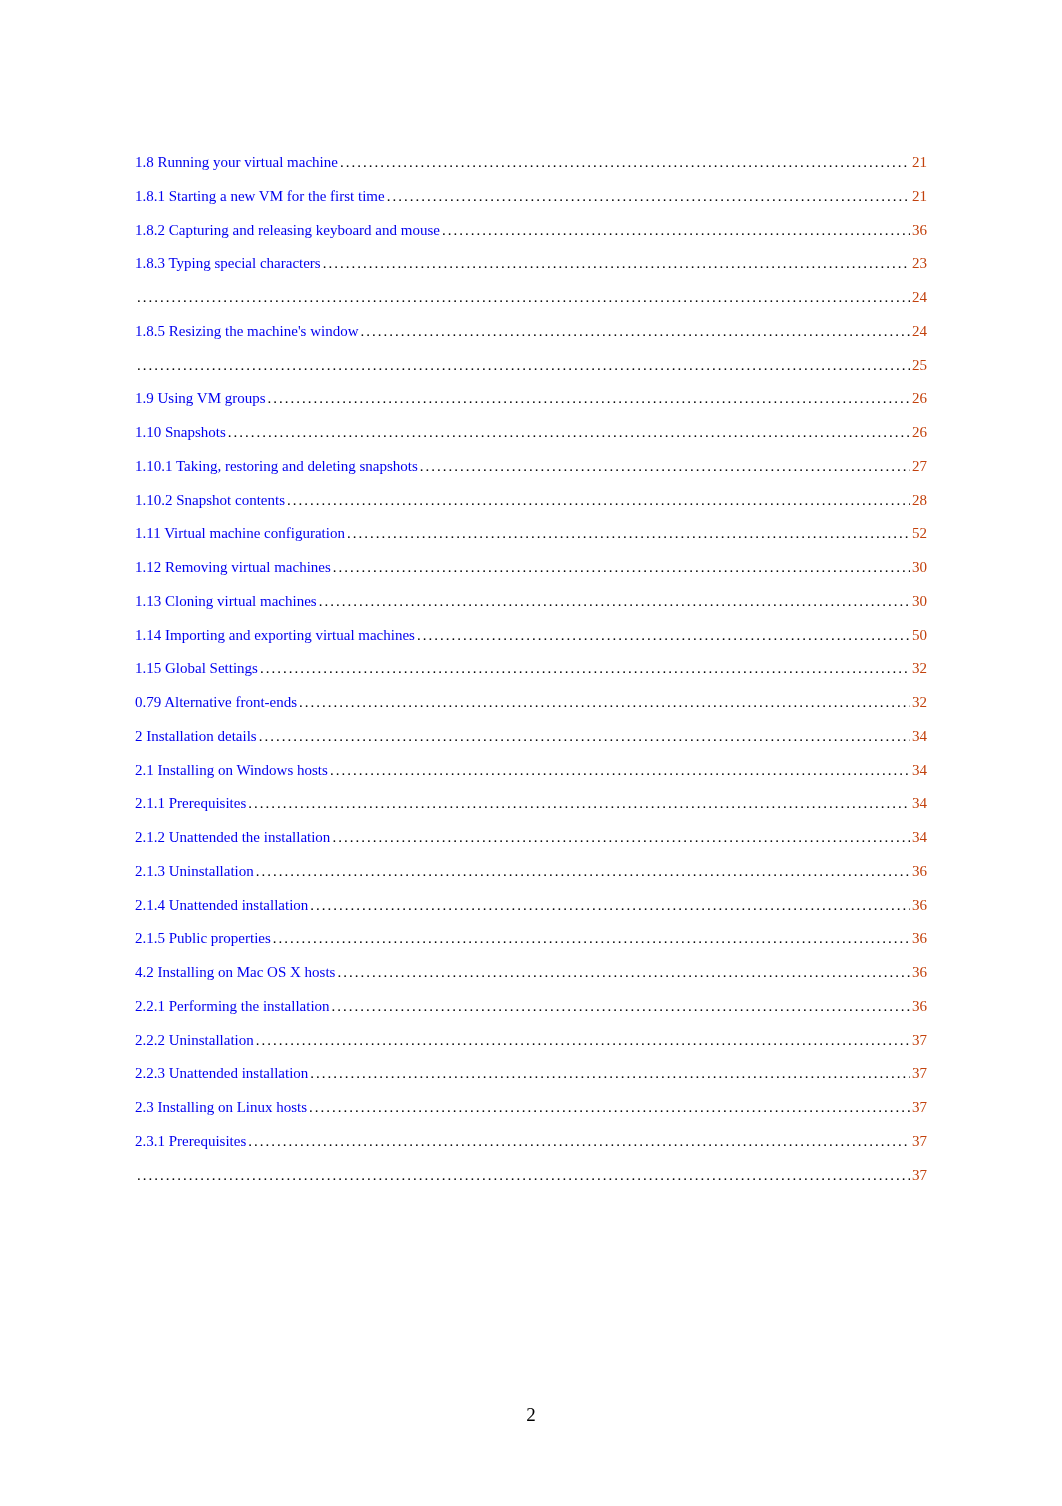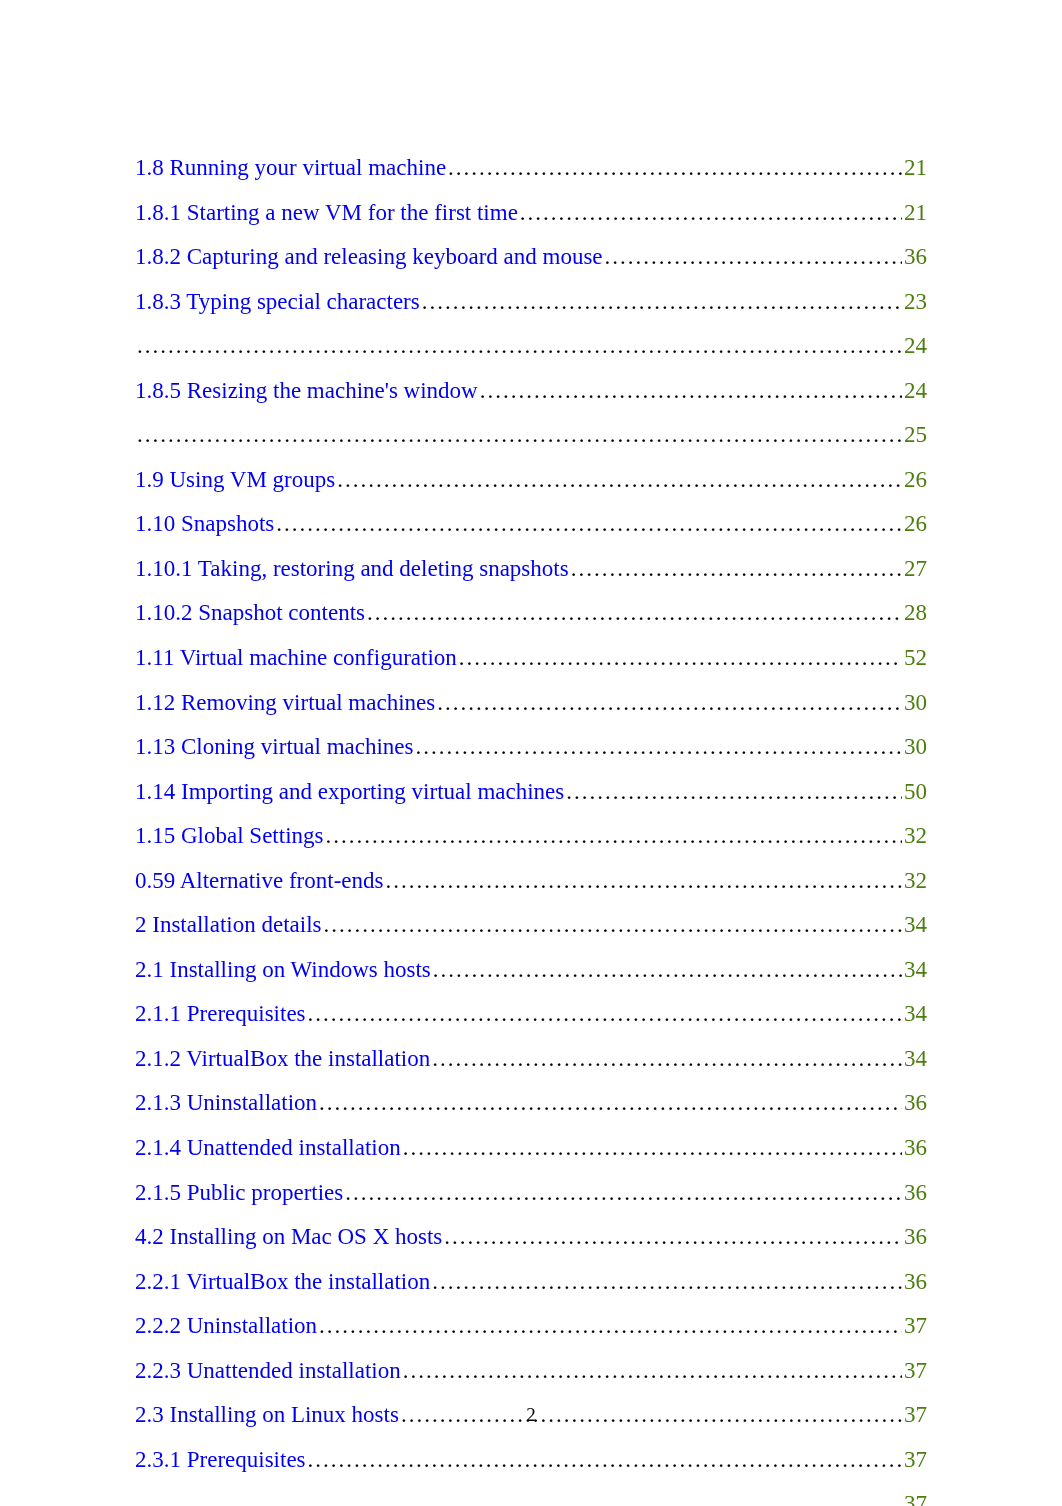--- a/index.html
+++ b/index.html
@@ -12,41 +12,41 @@
   }
   .page {
     padding: 152px 135px 60px 135px;
     width: 100%;
   }
   .toc-entry {
     display: flex;
     align-items: baseline;
     white-space: nowrap;
     margin-bottom: 13.5px;
-    font-size: 23px;
+    font-size: 15px;
     line-height: 1.35;
     text-align: center;
   }
   .toc-title {
     color: #0000ee;
     flex: 0 0 auto;
   }
   .toc-dots {
     flex: 1 1 auto;
     overflow: hidden;
     color: #000;
     letter-spacing: 2px;
     margin: 0 2px;
     min-width: 0;
   }
   .toc-dots::before {
     content: ".....................................................................................................................................................................................................";
   }
   .toc-page {
-    color: #4d7c0f;
+    color: #c2410c;
     flex: 0 0 auto;
   }
   .page-number {
     position: absolute;
     bottom: 80px;
     left: 0;
     width: 100%;
     text-align: center;
     font-size: 19px;
     color: #000;
@@ -129,41 +129,41 @@
         <a class="toc-title">1.14 Importing and exporting virtual machines</a>
         <span class="toc-dots"></span>
         <a class="toc-page">50</a>
       </div>
       <div class="toc-entry">
         <a class="toc-title">1.15 Global Settings</a>
         <span class="toc-dots"></span>
         <a class="toc-page"> 32</a>
       </div>
       <div class="toc-entry">
-        <a class="toc-title">0.59 Alternative front-ends </a>
+        <a class="toc-title">0.79 Alternative front-ends </a>
         <span class="toc-dots"></span>
         <a class="toc-page">32</a>
       </div>
       <div class="toc-entry">
         <a class="toc-title">2 Installation details </a>
         <span class="toc-dots"></span>
         <a class="toc-page">34</a>
       </div>
       <div class="toc-entry">
         <a class="toc-title">2.1 Installing on Windows hosts</a>
         <span class="toc-dots"></span>
         <a class="toc-page">34</a>
       </div>
       <div class="toc-entry">
         <a class="toc-title">2.1.1 Prerequisites </a>
         <span class="toc-dots"></span>
         <a class="toc-page"> 34</a>
       </div>
       <div class="toc-entry">
-        <a class="toc-title">2.1.2 VirtualBox the installation</a>
+        <a class="toc-title">2.1.2 Unattended the installation</a>
         <span class="toc-dots"></span>
         <a class="toc-page"> 34</a>
       </div>
       <div class="toc-entry">
         <a class="toc-title">2.1.3 Uninstallation</a>
         <span class="toc-dots"></span>
         <a class="toc-page">36</a>
       </div>
       <div class="toc-entry">
         <a class="toc-title">2.1.4 Unattended installation </a>
@@ -174,21 +174,21 @@
         <a class="toc-title">2.1.5 Public properties</a>
         <span class="toc-dots"></span>
         <a class="toc-page">36</a>
       </div>
       <div class="toc-entry">
         <a class="toc-title">4.2 Installing on Mac OS X hosts</a>
         <span class="toc-dots"></span>
         <a class="toc-page"> 36</a>
       </div>
       <div class="toc-entry">
-        <a class="toc-title">2.2.1 VirtualBox the installation</a>
+        <a class="toc-title">2.2.1 Performing the installation</a>
         <span class="toc-dots"></span>
         <a class="toc-page"> 36</a>
       </div>
       <div class="toc-entry">
         <a class="toc-title">2.2.2 Uninstallation</a>
         <span class="toc-dots"></span>
         <a class="toc-page">37</a>
       </div>
       <div class="toc-entry">
         <a class="toc-title">2.2.3 Unattended installation </a>

